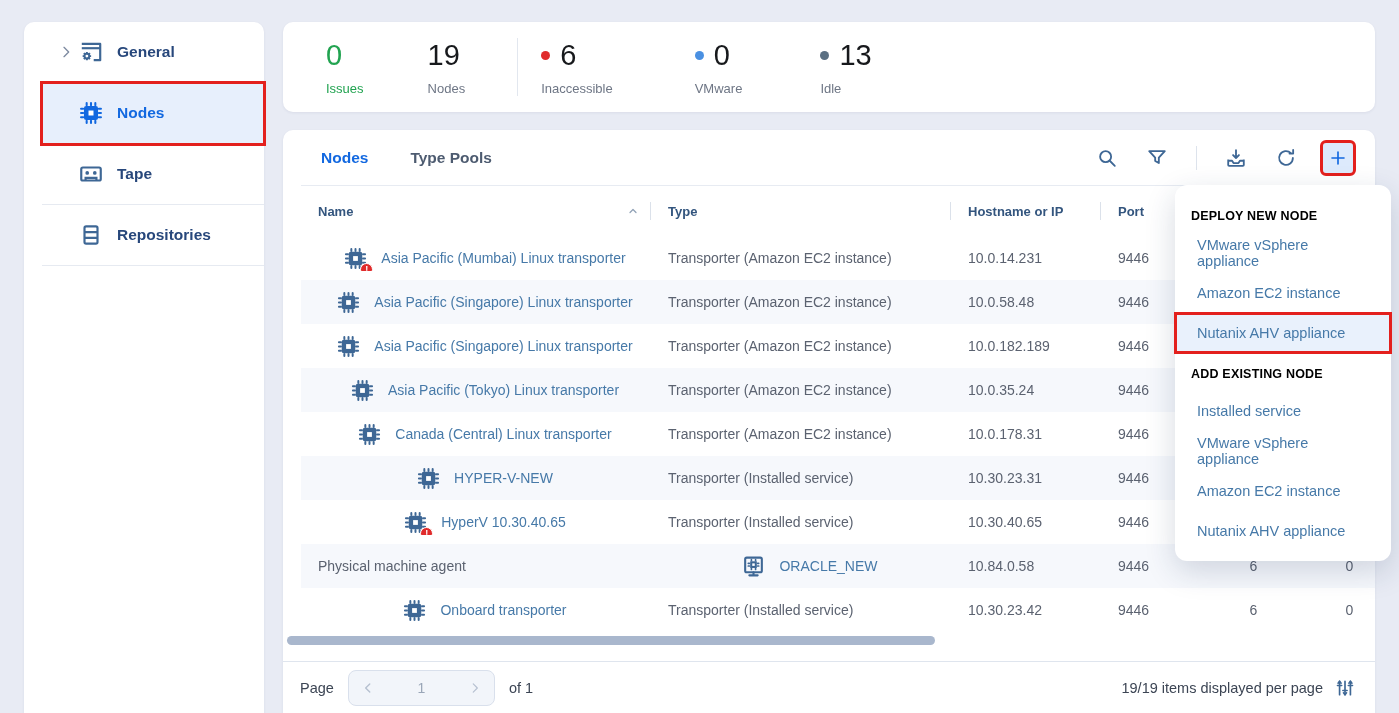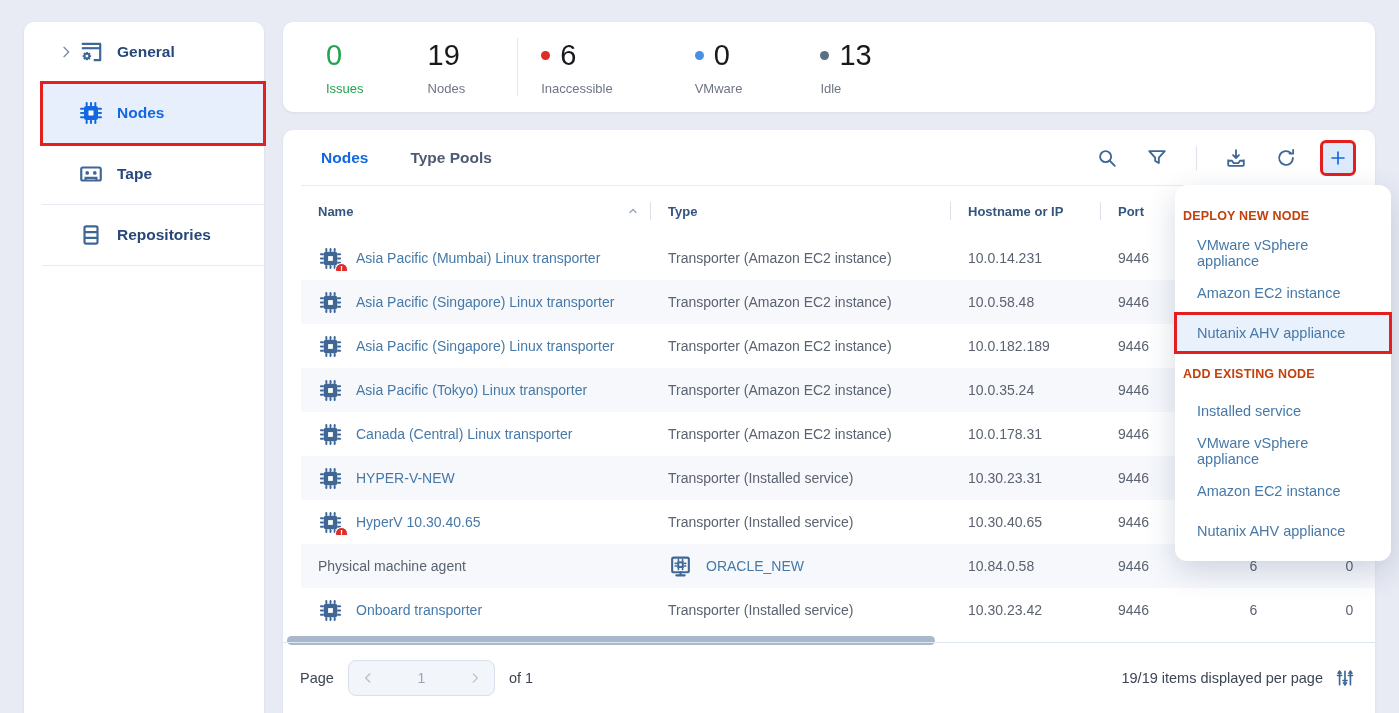--- a/index.html
+++ b/index.html
@@ -47,47 +47,47 @@
   .plus-btn svg { width:18px; height:18px; }
 
   
   .grid-row { display:grid; grid-template-columns:350px 300px 150px 100px 105px 87px; align-items:center; }
   .thead { height:50px; }
   .th { font-size:13px; font-weight:bold; color:#33557e; padding-left:17px; position:relative; height:100%; display:flex; align-items:center; }
   .th.div::after { content:""; position:absolute; right:0; top:16px; height:18px; width:1px; background:#dbe1ea; }
   .th .caret { margin-left:auto; margin-right:12px; color:#8fa0b5; width:12px; height:12px; }
   .trow { height:44px; font-size:14px; color:#5b6270; cursor:pointer; }
   .trow:nth-child(even) { background:#f6f8fc; }
-  .cell { padding-left:17px; overflow:hidden; white-space:nowrap; }
+  .cell { padding-left:17px; overflow:hidden; white-space:nowrap;justify-content:center; }
   .cell.cc { text-align:center; padding-left:0; }
   .c-name { display:flex; align-items:center; color:#4679a8; }
   .row-ic { width:25px; height:25px; color:#3e6795; position:relative; flex:none; margin-right:13px; }
   .row-ic svg { width:25px; height:25px; }
   .err-badge { position:absolute; right:-5px; bottom:-5px; width:13px; height:13px; background:#e02b2b;
                border-radius:50%; border:1.5px solid #fff; color:#fff; font-size:9px; font-weight:bold;
                display:flex; align-items:center; justify-content:center; }
   .err-badge::after { content:"!"; }
 
   
   .hscroll { position:absolute; left:4px; top:506px; width:648px; height:9px; border-radius:4.5px; background:#a9b7cd; cursor:grab; }
-  .footer { position:absolute; left:0; right:0; bottom:0; height:71px; border-top:1px solid #dfe5ee;
+  .footer { position:absolute; left:0; right:0; bottom:0; height:52px; border-top:1px solid #dfe5ee;
             display:flex; align-items:center; padding:0 20px 0 17px; }
   .footer .pg-label { font-size:14.5px; color:#3c4554; }
   .pager { width:147px; height:36px; background:#f2f5fa; border:1px solid #d9e0ec; border-radius:8px;
            display:flex; align-items:center; justify-content:space-between; margin:0 14px; padding:0 12px; }
   .pager .pchev { width:14px; height:14px; color:#b6c0d0; cursor:pointer; }
   .pager .pnum { font-size:14px; color:#9aa6b8; }
   .items-summary { margin-left:auto; font-size:14.5px; color:#3c4554; }
   .sliders-ic { width:20px; height:20px; color:#3e6795; margin-left:12px; cursor:pointer; }
 
   
   .menu { position:absolute; left:1175px; top:185px; width:216px; background:#fff; border-radius:12px;
           box-shadow:0 10px 30px rgba(30,50,90,.18); padding:10px 0; z-index:20; }
-  .menu-header { height:34px; margin-top:4px; display:flex; align-items:center; padding:0 8px;
-                 font-size:12.5px; font-weight:bold; color:#c2410c; letter-spacing:.2px; }
+  .menu-header { height:34px; margin-top:4px; display:flex; align-items:center; padding:0 16px;
+                 font-size:12.5px; font-weight:bold; color:#000000; letter-spacing:.2px; }
   .menu-item { height:40px; display:flex; align-items:center; padding:0 22px; font-size:14.5px;
                color:#4679a8; cursor:pointer; }
   .menu-item.highlight { background:#e9f1fc; outline:3px solid #e3201d; outline-offset:-2px; }
 </style>
 </head>
 <body>
 
 <svg width="0" height="0" style="position:absolute">
   <defs>
     <symbol id="i-chev-right" viewBox="0 0 24 24">

